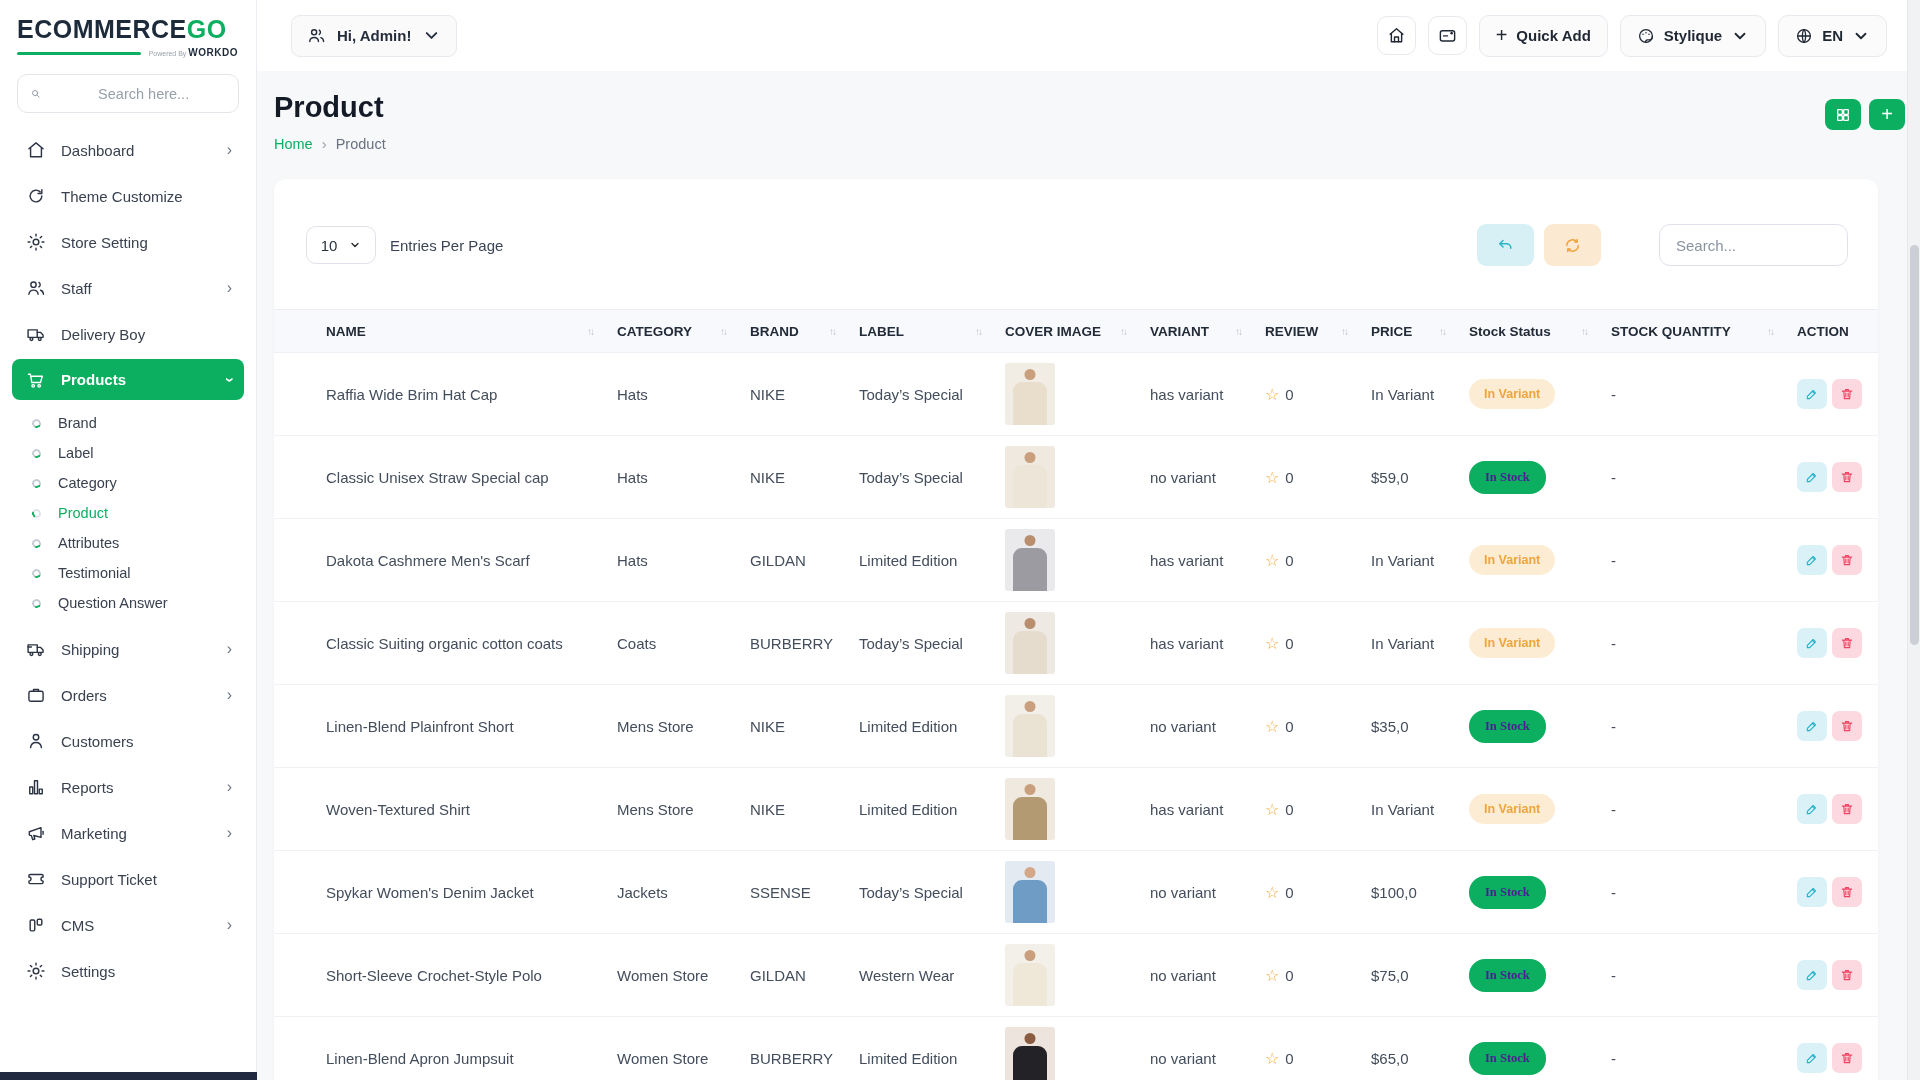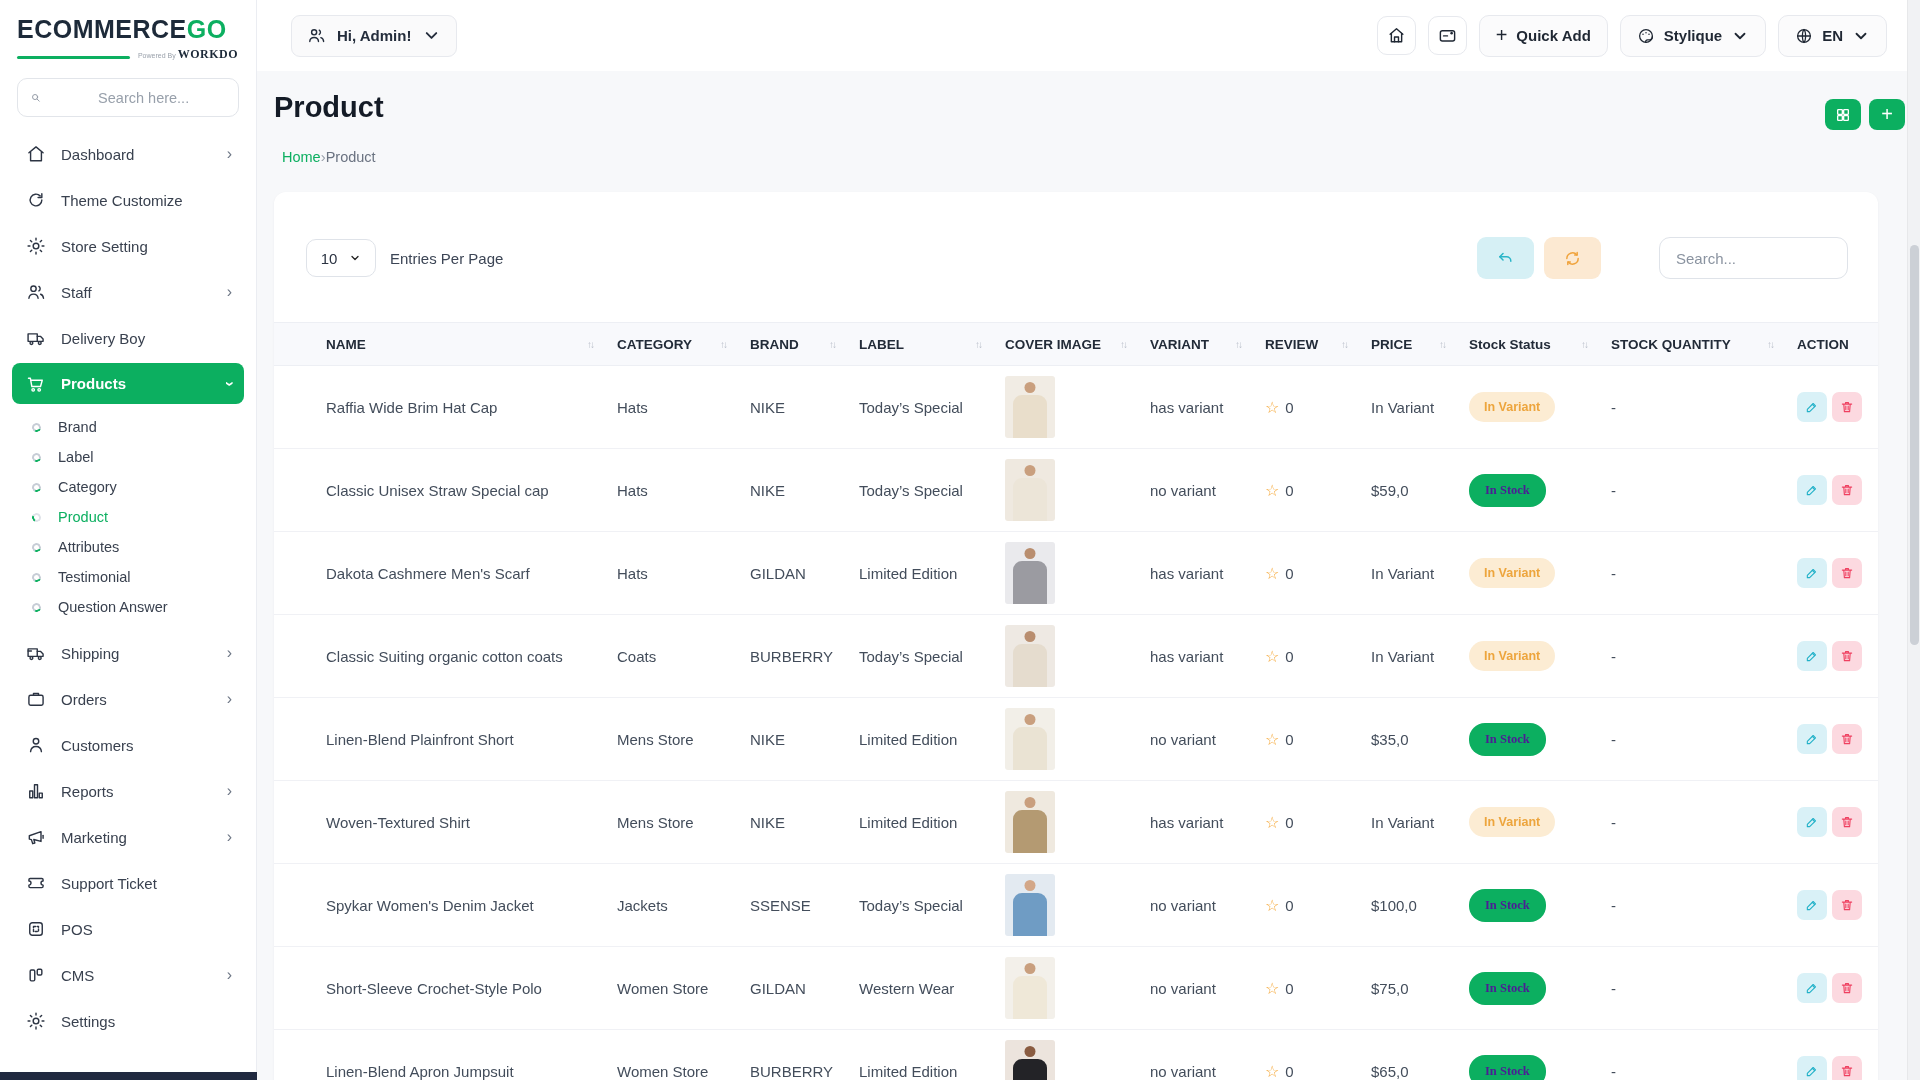--- a/index.html
+++ b/index.html
@@ -10,21 +10,21 @@
   svg { display:block; }
 
   
   .sidebar { position:fixed; left:0; top:0; width:257px; height:1080px; background:#fff; border-right:1px solid #ebedf2; z-index:6; }
   .logo-block { padding:15px 18px 0 17px; }
   .logo-text { font-size:25px; font-weight:800; letter-spacing:.5px; color:#1d2a39; white-space:nowrap; }
   .logo-accent { color:var(--accent,#0caf60); }
   .logo-underrow { display:flex; align-items:flex-end; margin-top:3px; }
   .logo-bar { width:152px; height:3px; border-radius:2px; background:var(--accent,#0caf60); margin-bottom:3px; }
   .powered { margin-left:8px; font-size:7px; color:#9aa1ab; white-space:nowrap; }
-  .powered b { font-size:12px; color:#1d2a39; letter-spacing:.5px;font-family:Liberation Serif, serif; }
+  .powered b { font-size:10px; color:#1d2a39; letter-spacing:.5px; }
   .side-search { margin:16px 17px 2px; height:39px; border:1px solid #e2e5ea; border-radius:10px; display:flex; align-items:center; gap:9px; padding:0 12px; color:#8d95a1; }
   .side-search svg { width:17px; height:17px; }
   .side-search input { border:none; width:100%; font-size:14.5px; color:#39414f; background:transparent; }
   .side-search input::placeholder { color:#98a0ab; }
   .nav { padding:12px 12px 0; }
   .nav-item { display:flex; align-items:center; height:46px; padding:0 12px 0 14px; gap:15px; border-radius:8px; font-size:15px; font-weight:500; color:#39414f; }
   .nav-item .nicon { width:20px; height:20px; color:#2c3443; flex:none; }
   .nav-item .nicon svg { width:20px; height:20px; }
   .nav-item .chev { margin-left:auto; color:#6f7887; font-size:16px; line-height:1; }
   .chev.down { display:inline-block; transform:rotate(90deg); }
@@ -46,21 +46,21 @@
   .icon-btn svg { width:19px; height:19px; }
   .pill-btn { height:42px; border:1px solid #e7e9ee; border-radius:10px; background:#fbfbfc; display:flex; align-items:center; gap:9px; padding:0 16px; font-size:15px; font-weight:600; color:#1f2733; }
   .pill-btn svg { width:18px; height:18px; }
   .plus-glyph { font-size:20px; font-weight:400; line-height:1; margin-top:-2px; }
   .chev-sm { width:12px; height:12px; }
 
   
   .main { position:absolute; left:257px; top:71px; width:1663px; }
   .page-head { display:flex; padding:21px 15px 0 17px; }
   .page-title { font-size:29px; font-weight:700; color:#141b26; line-height:31px; }
-  .breadcrumb { display:flex; align-items:center; margin-top:25px; font-size:14.5px;justify-content:center; }
+  .breadcrumb { display:flex; align-items:center; gap:9px; margin-top:12px; font-size:14.5px; }
   .crumb-home { color:var(--accent,#0caf60); }
   .crumb-sep { color:#9aa1ab; font-size:15px; }
   .crumb-cur { color:#6a7280; }
   .head-buttons { margin-left:auto; display:flex; gap:8px; margin-top:7px; }
   .green-btn { width:36px; height:31px; background:var(--accent,#0caf60); border-radius:8px; color:#fff; display:flex; align-items:center; justify-content:center; font-size:20px; }
   .green-btn svg { width:16px; height:16px; }
 
   .card { margin:27px 42px 0 17px; width:1604px; height:1000px; background:#fff; border-radius:12px; box-shadow:0 1px 3px rgba(25,35,60,.05); }
   .controls { display:flex; align-items:center; padding:45px 30px 0 32px; }
   .entries-select { width:70px; height:38px; border:1px solid #dfe3e9; border-radius:10px; display:flex; align-items:center; justify-content:center; gap:12px; font-size:15px; color:#2b3342; background:#fff; }
@@ -262,29 +262,20 @@
         <span>Marketing</span>
         <span class="chev right">›</span>
       </div>
       <div class="nav-item">
         <span class="nicon">
           <svg viewBox="0 0 24 24" fill="none" stroke="currentColor" stroke-width="1.7" stroke-linecap="round" stroke-linejoin="round">
             <path d="M3.5 9.5V8a1.5 1.5 0 0 1 1.5-1.5h14A1.5 1.5 0 0 1 20.5 8v1.5a2.5 2.5 0 0 0 0 5V16a1.5 1.5 0 0 1-1.5 1.5H5A1.5 1.5 0 0 1 3.5 16v-1.5a2.5 2.5 0 0 0 0-5z"></path>
           </svg>
         </span>
         <span>Support Ticket</span>
-      </div>
-      <div class="nav-item">
-        <span class="nicon">
-          <svg viewBox="0 0 24 24" fill="none" stroke="currentColor" stroke-width="1.7" stroke-linecap="round" stroke-linejoin="round">
-            <rect x="4.5" y="4.5" width="15" height="15" rx="3"></rect>
-            <path d="M9 9h6v6H9z" stroke-dasharray="2.5 2"></path>
-          </svg>
-        </span>
-        <span>POS</span>
       </div>
       <div class="nav-item">
         <span class="nicon">
           <svg viewBox="0 0 24 24" fill="none" stroke="currentColor" stroke-width="1.7" stroke-linecap="round" stroke-linejoin="round">
             <rect x="5" y="6" width="5.5" height="13" rx="1.5"></rect>
             <rect x="13.5" y="5" width="5.5" height="7" rx="1.5"></rect>
           </svg>
         </span>
         <span>CMS</span>
         <span class="chev right">›</span>

